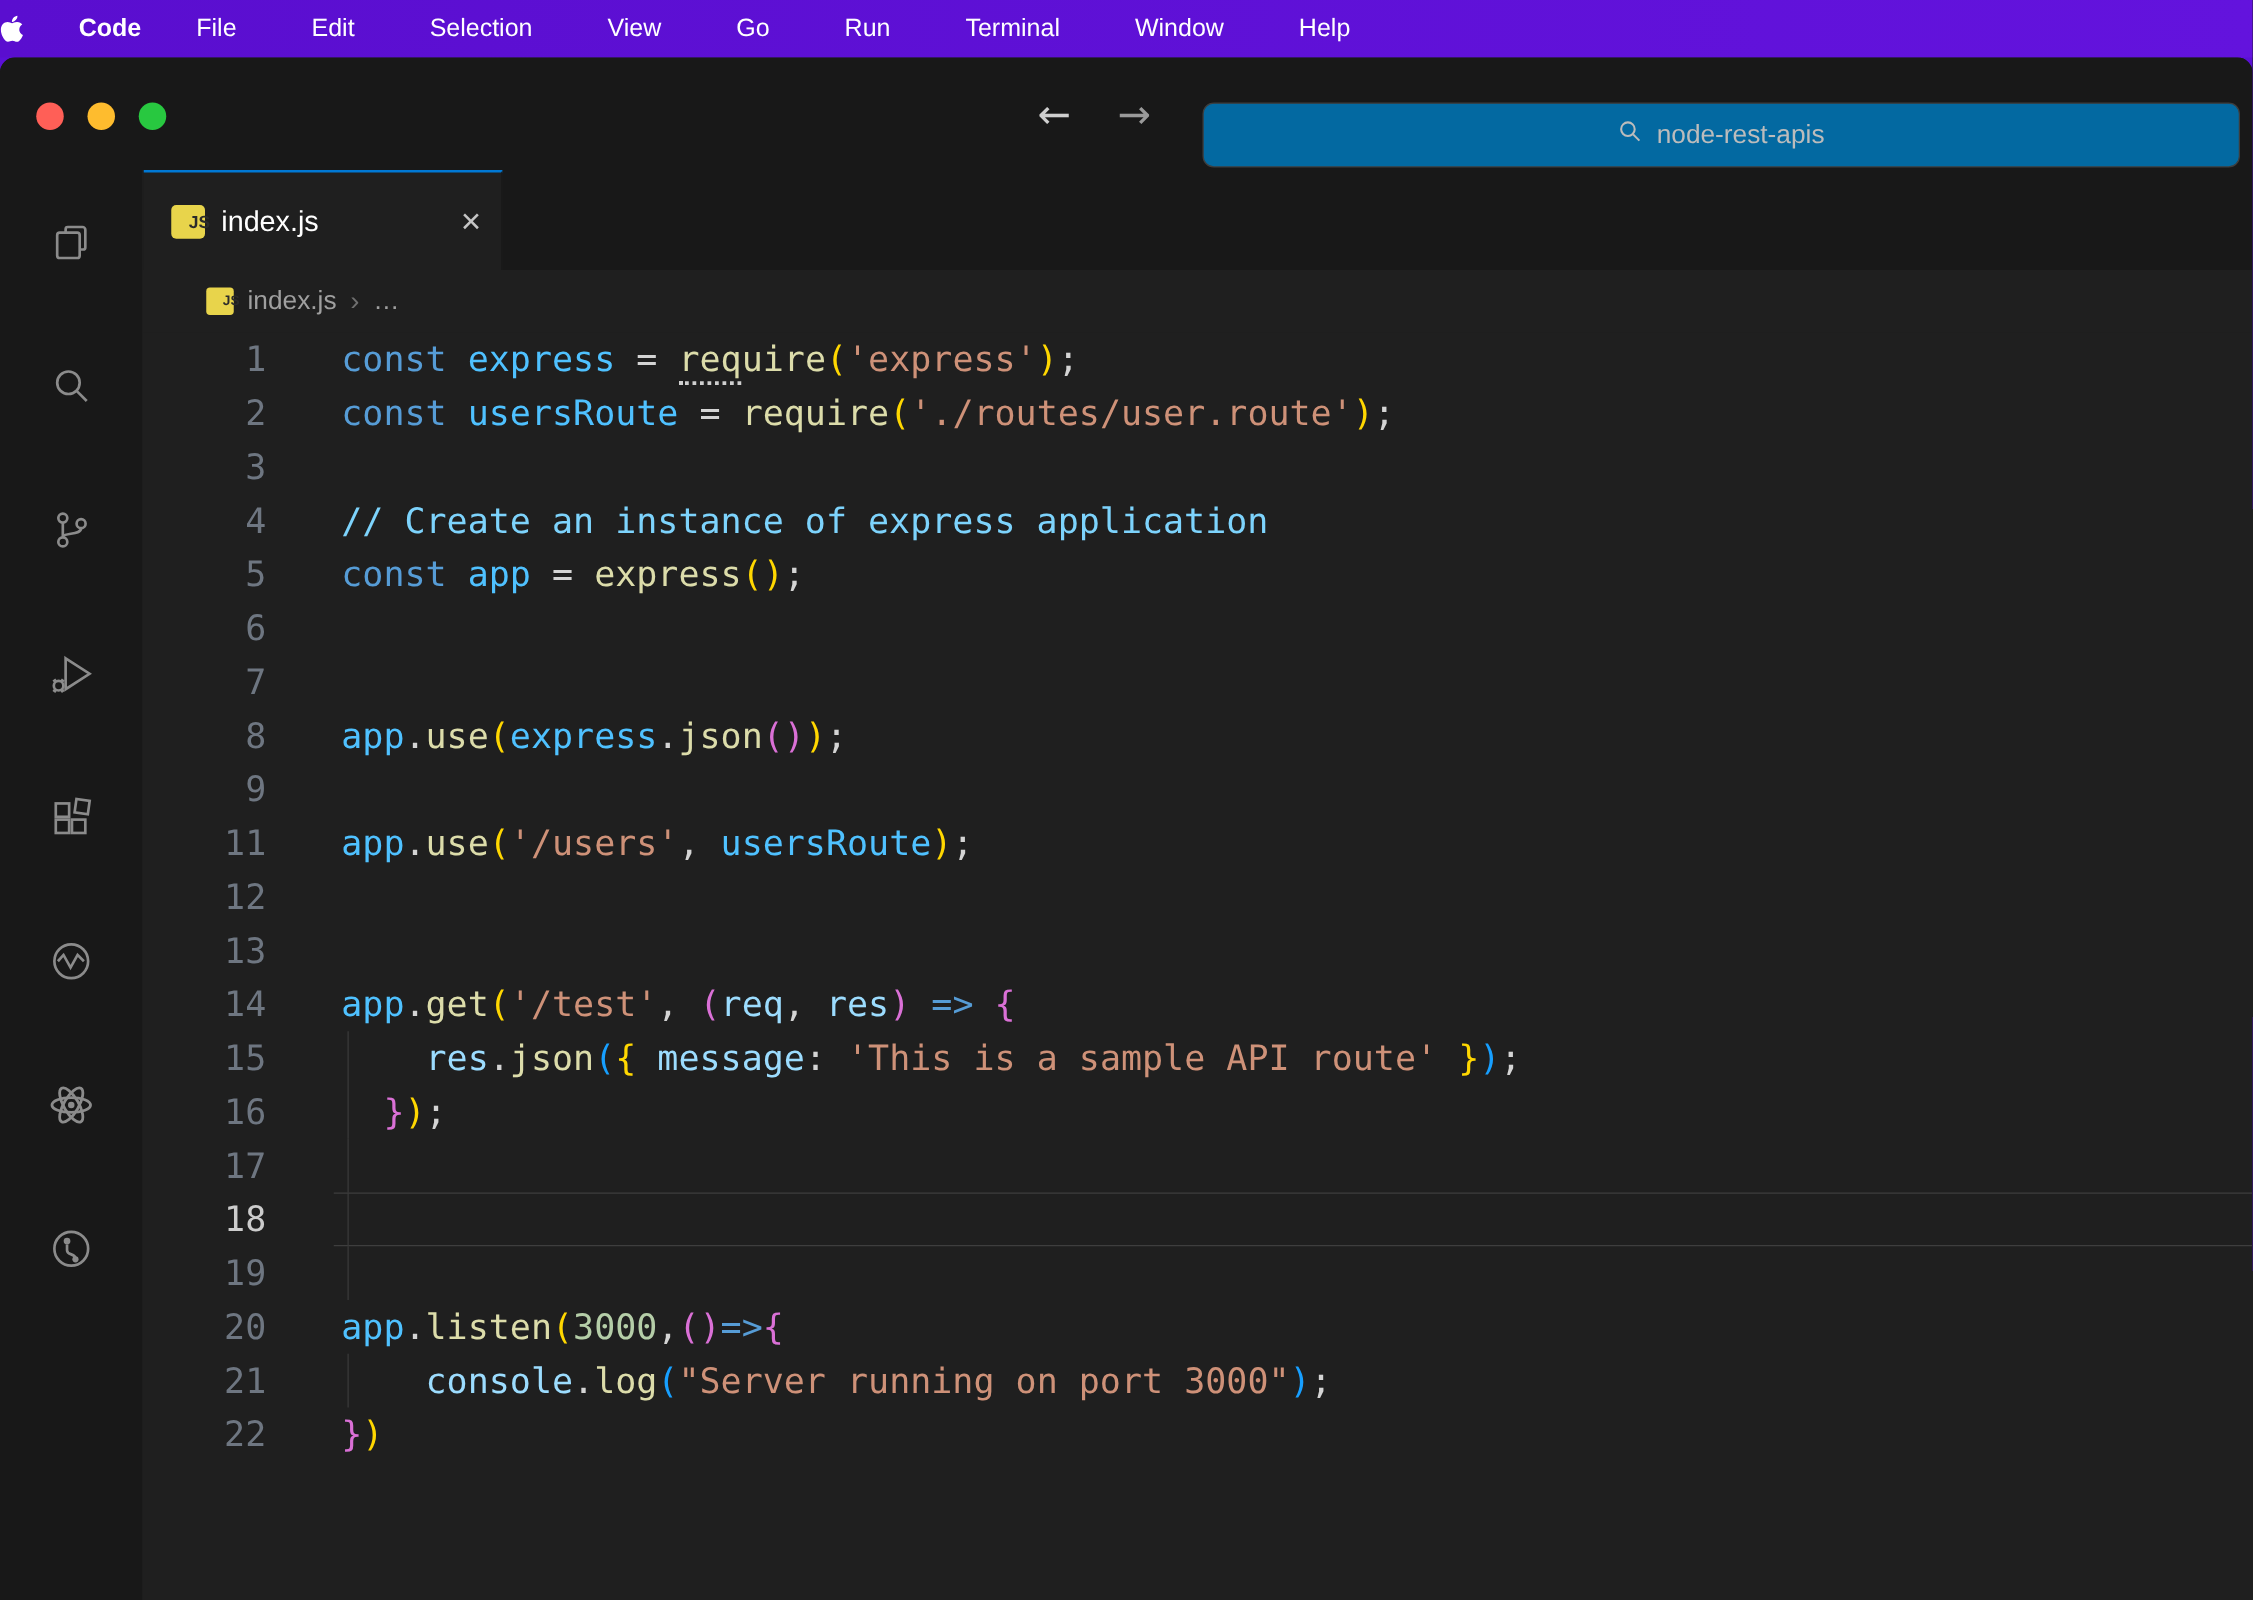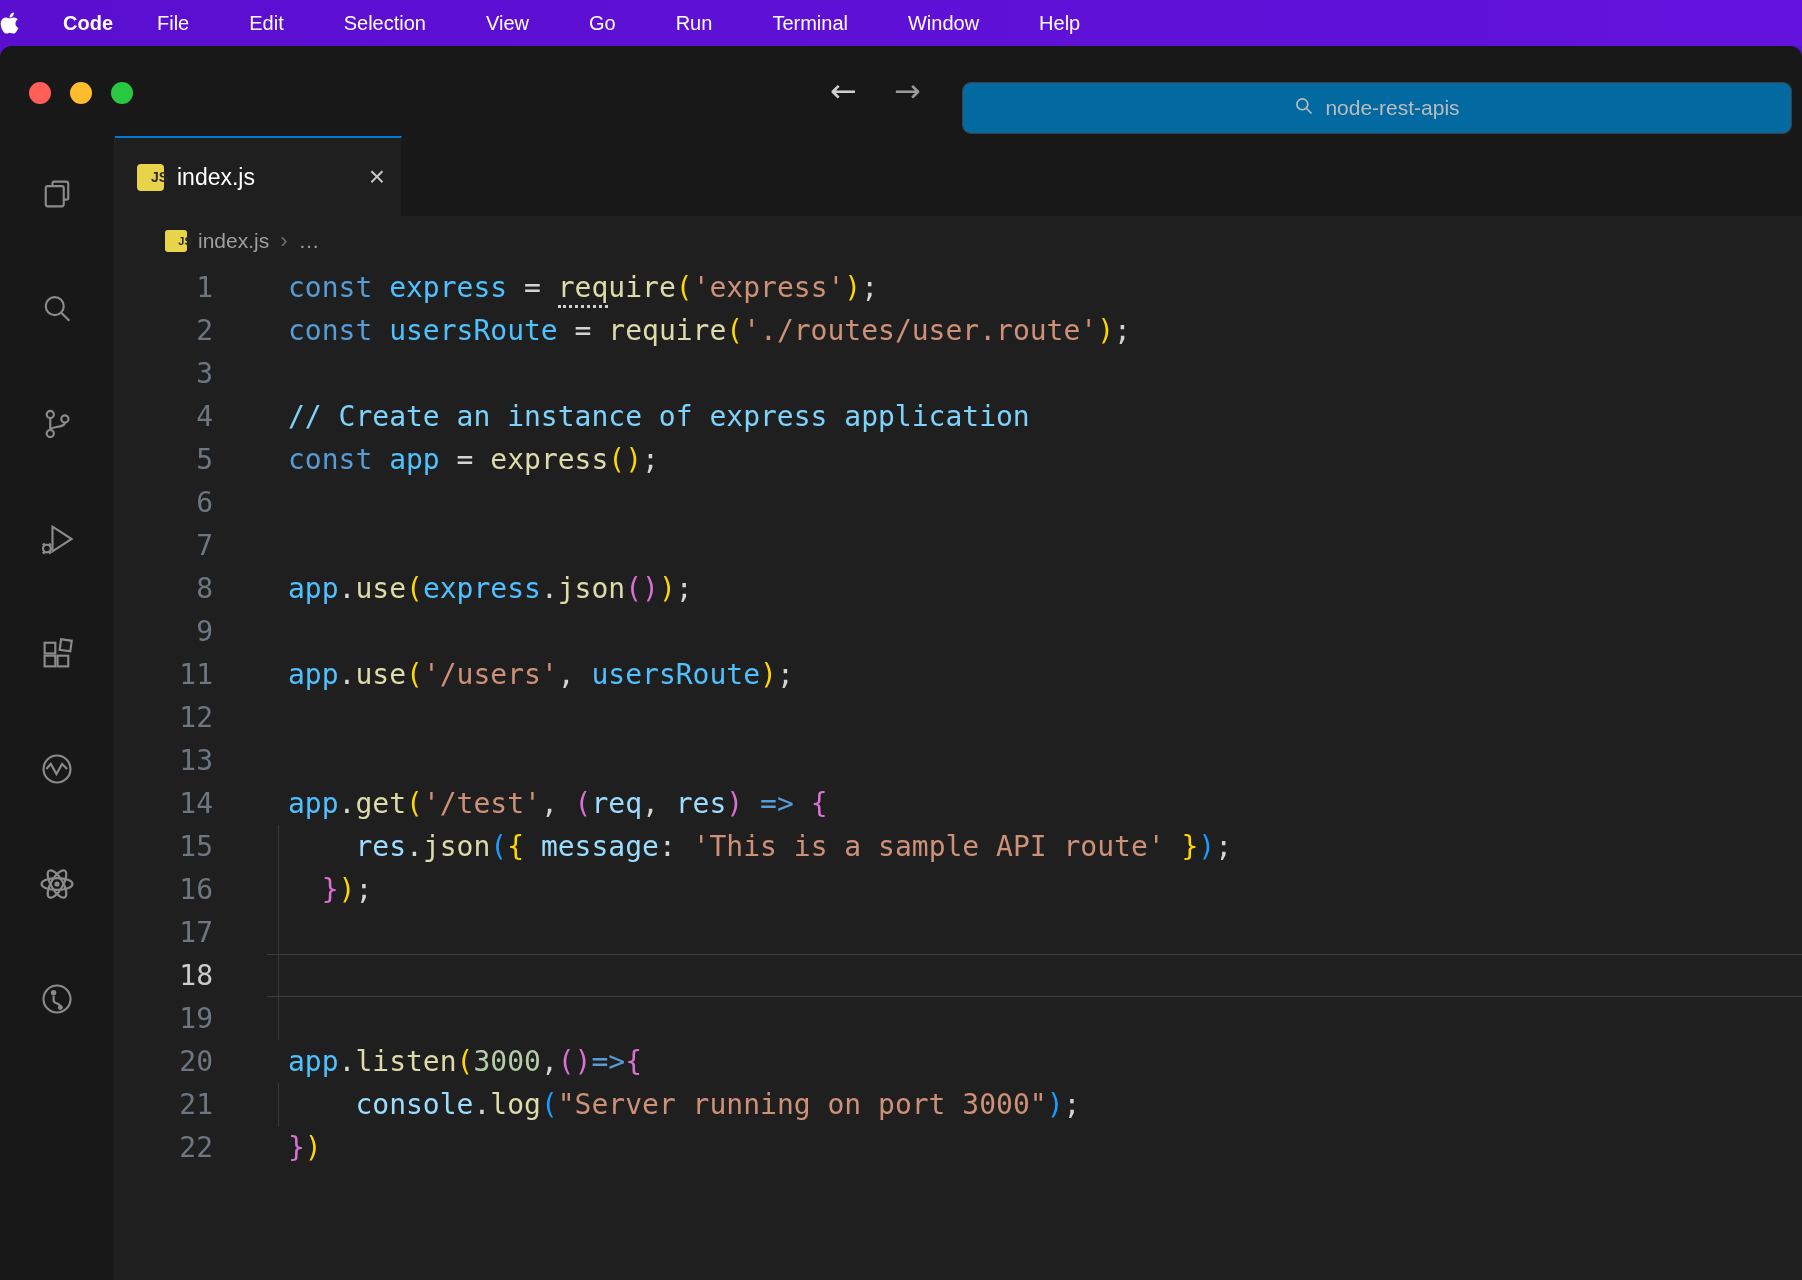--- a/index.html
+++ b/index.html
@@ -72,21 +72,21 @@
   .crumb-sep { color:#6f6f6f; font-size:22px; }
 
   
   .editor {
     position:absolute; top:220px; left:115px; right:0; bottom:0; background:#1f1f1f;
     font-family:"DejaVu Sans Mono", monospace; font-size:28px;
   }
   .line { position:relative; height:43px; line-height:43px; white-space:pre; }
   .ln { position:absolute; left:0; top:0; width:98px; text-align:right; color:#6e7681; }
   .line.current .ln { color:#cccccc; }
-  .code { position:absolute; left:173px; top:0; }
+  .code { position:absolute; left:158px; top:0; }
   .guide { position:absolute; left:163px; top:0; bottom:0; width:1px; background:#3a3a3a; }
   .cl-box { position:absolute; left:152px; right:0; top:0; bottom:0;
             border-top:1px solid #3e3e3e; border-bottom:1px solid #3e3e3e; }
 
   
   .kw  { color:#569CD6; } .var { color:#4FC1FF; } .prm { color:#9CDCFE; }
   .fn  { color:#DCDCAA; } .str { color:#CE9178; } .num { color:#B5CEA8; }
   .cmt { color:#7dd3fc; } .pln { color:#D4D4D4; } .arr { color:#569CD6; }
   .b1  { color:#FFD700; } .b2  { color:#DA70D6; } .b3  { color:#179FFF; }
   .hint { border-bottom:3px dotted #cfcfcf; padding-bottom:1px; }

